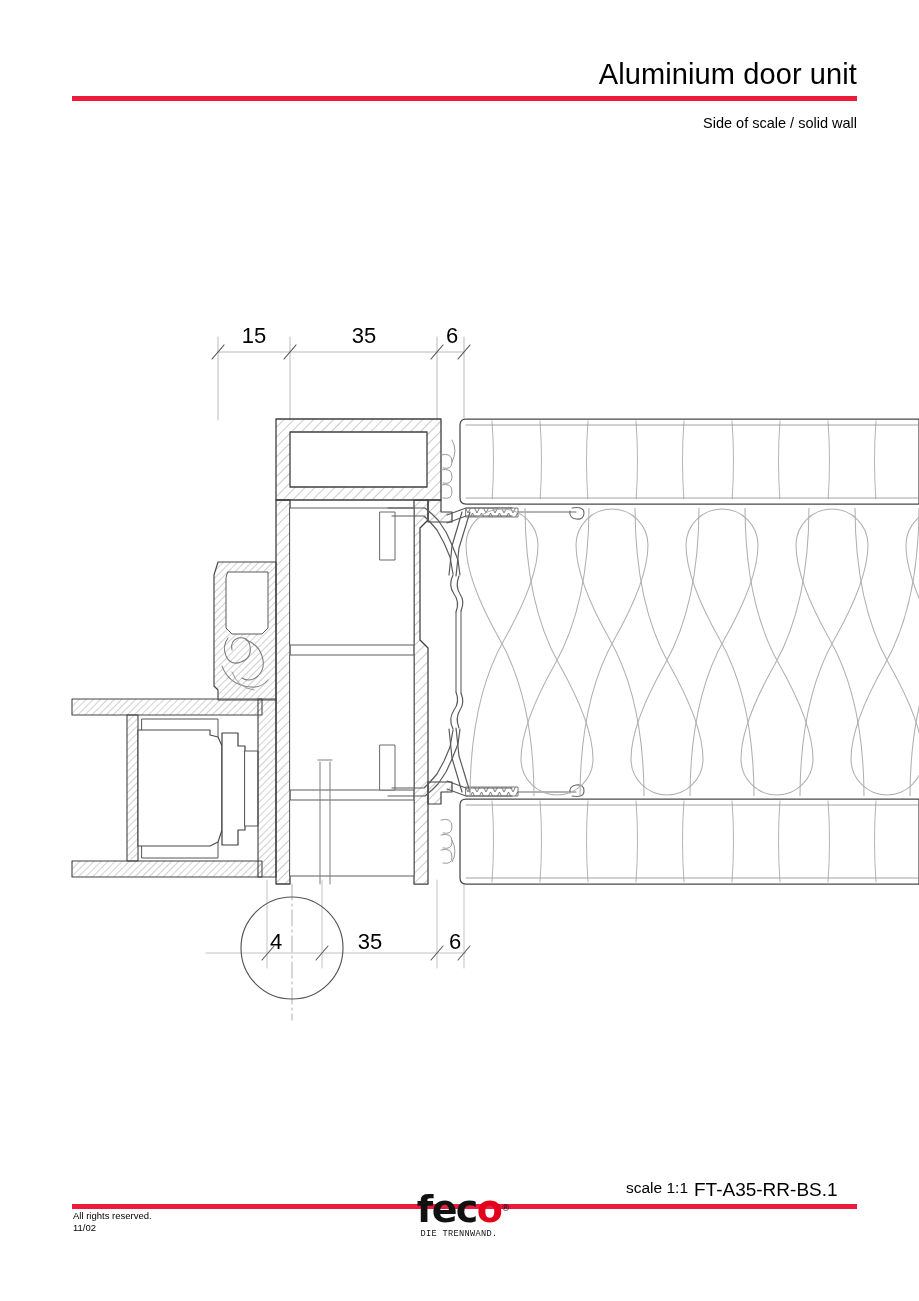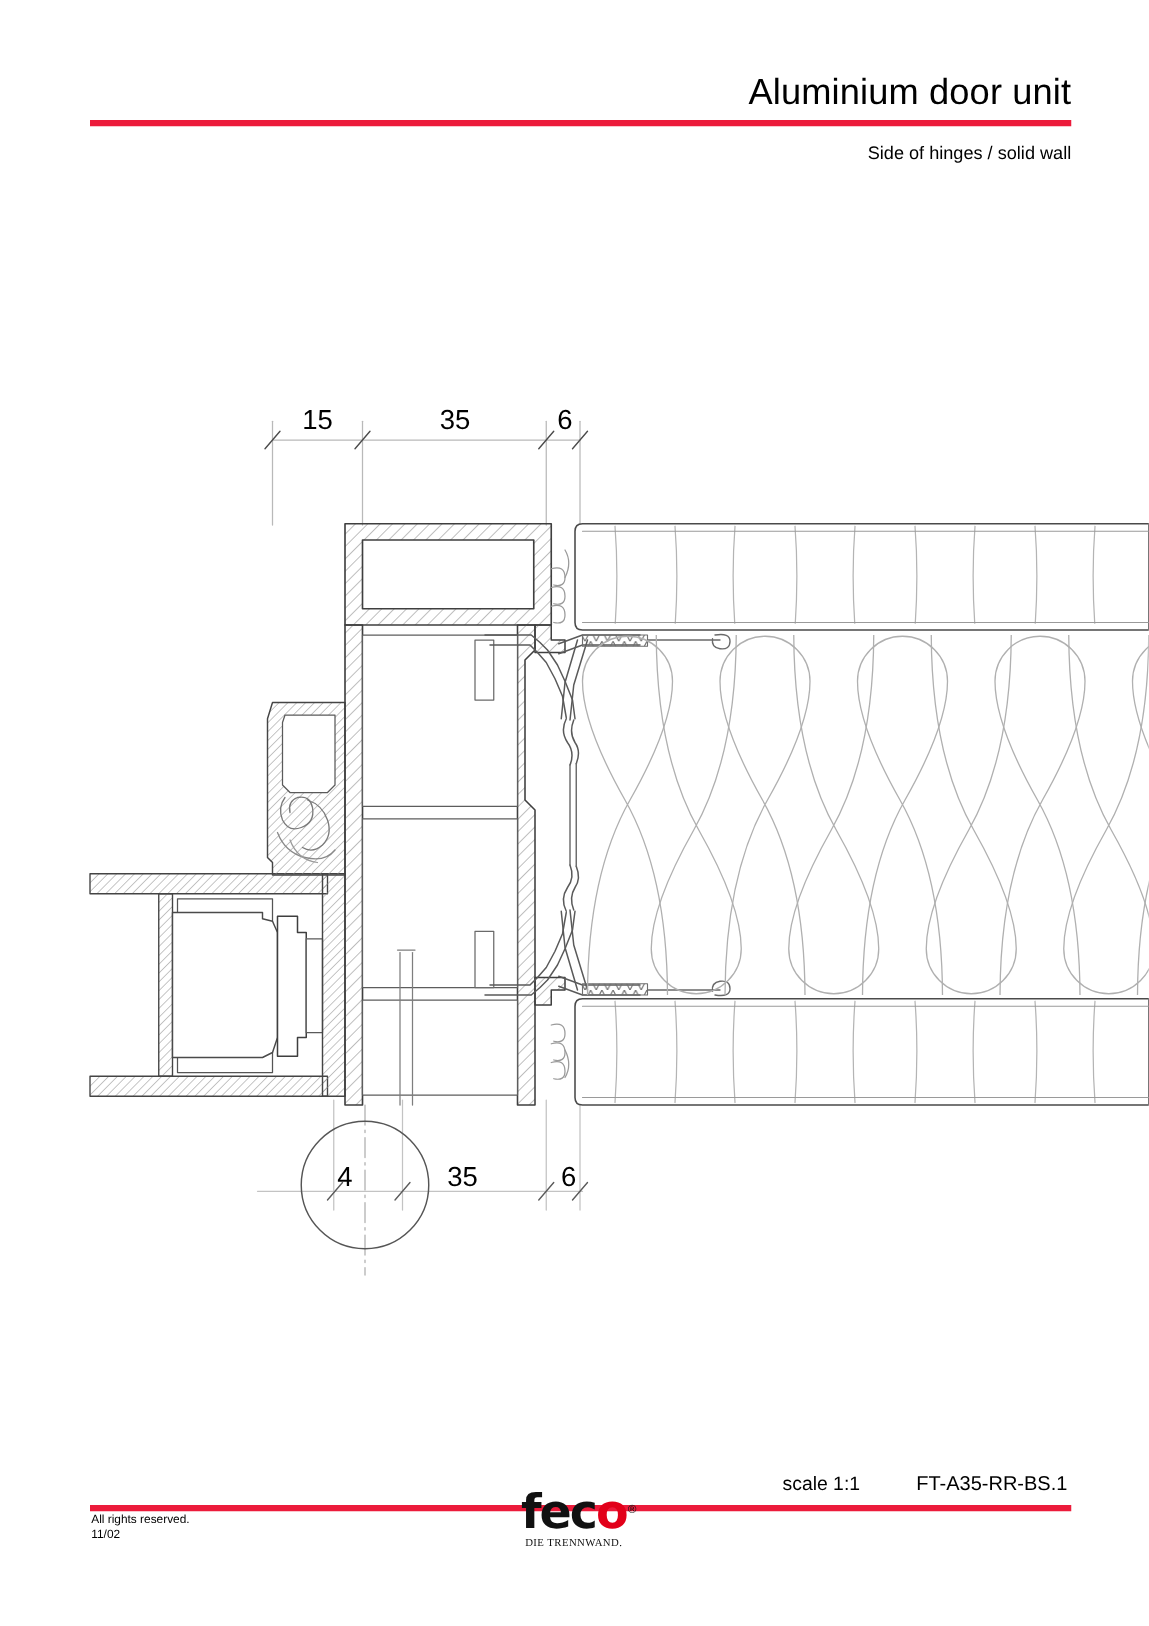--- a/index.html
+++ b/index.html
@@ -26,22 +26,22 @@
     position:absolute; right:62px; top:115px;
     font-size:14.5px; font-weight:400; white-space:nowrap;
   }
 
   
   .ft-scale{
     position:absolute; left:626px; top:1179px;
     font-size:15.5px; white-space:nowrap;
   }
   .ft-code{
-    position:absolute; left:733px; top:1179px;
-    font-size:16px; white-space:nowrap;
+    position:absolute; left:694px; top:1179px;
+    font-size:19px; white-space:nowrap;
   }
   .rule-bot{ left:72px; right:62px; top:1204px; height:5px; }
   .ft-rights{
     position:absolute; left:73px; top:1210px;
     font-size:9.5px; line-height:11.5px; white-space:pre-line;
   }
 
   
   .logo{
     position:absolute; left:404px; top:1190px;
@@ -52,41 +52,41 @@
     font-weight:bold; font-size:38px; line-height:38px;
     letter-spacing:-1.6px; position:relative; display:inline-block;
     color:#111;
   }
   .logo-o{ color:#e2001a; }
   .logo-reg{
     position:absolute; right:-9px; top:-1px;
     font-size:9px; font-weight:normal; letter-spacing:0; color:#111;
   }
   .logo-sub{
-    font-family:Liberation Serif, serif;
+    font-family:Liberation Mono, monospace;
     font-size:8.6px; letter-spacing:.35px; color:#111;
     margin-top:1px;
   }
 
   
   .draw{position:absolute; left:0; top:0; width:919px; height:1020px;}
   svg{display:block;}
   text.dim{
     font-family:"Liberation Sans",sans-serif;
     font-size:22px; fill:#000;
   }
 </style>
 </head>
 <body>
 
 <div class="page">
 
   <div class="hdr-title">Aluminium door unit</div>
   <div class="rule-red rule-top"></div>
-  <div class="hdr-sub">Side of hinges / solid wall</div>
+  <div class="hdr-sub">Side of scale / solid wall</div>
 
   <div class="draw">
   <svg width="919" height="1301" viewBox="0 0 919 1301" xmlns="http://www.w3.org/2000/svg">
     <defs>
       <pattern id="hatch" width="7" height="7" patternTransform="rotate(45)" patternUnits="userSpaceOnUse">
         <line x1="0" y1="0" x2="0" y2="7" stroke="#8c8c8c" stroke-width="0.9"></line>
       </pattern>
       <pattern id="hatchD" width="5" height="5" patternTransform="rotate(45)" patternUnits="userSpaceOnUse">
         <line x1="0" y1="0" x2="0" y2="5" stroke="#8c8c8c" stroke-width="0.8"></line>
       </pattern>

